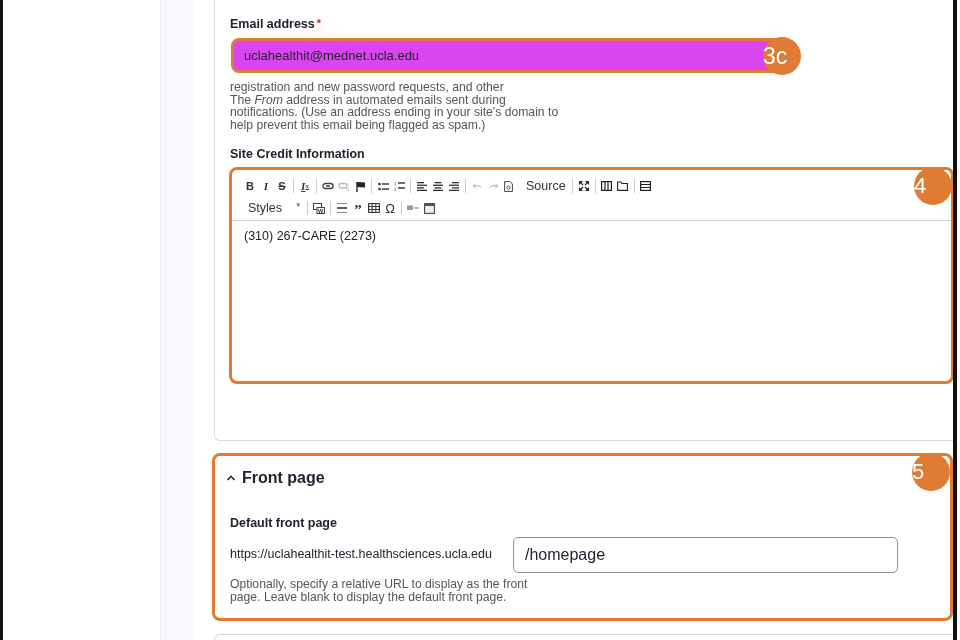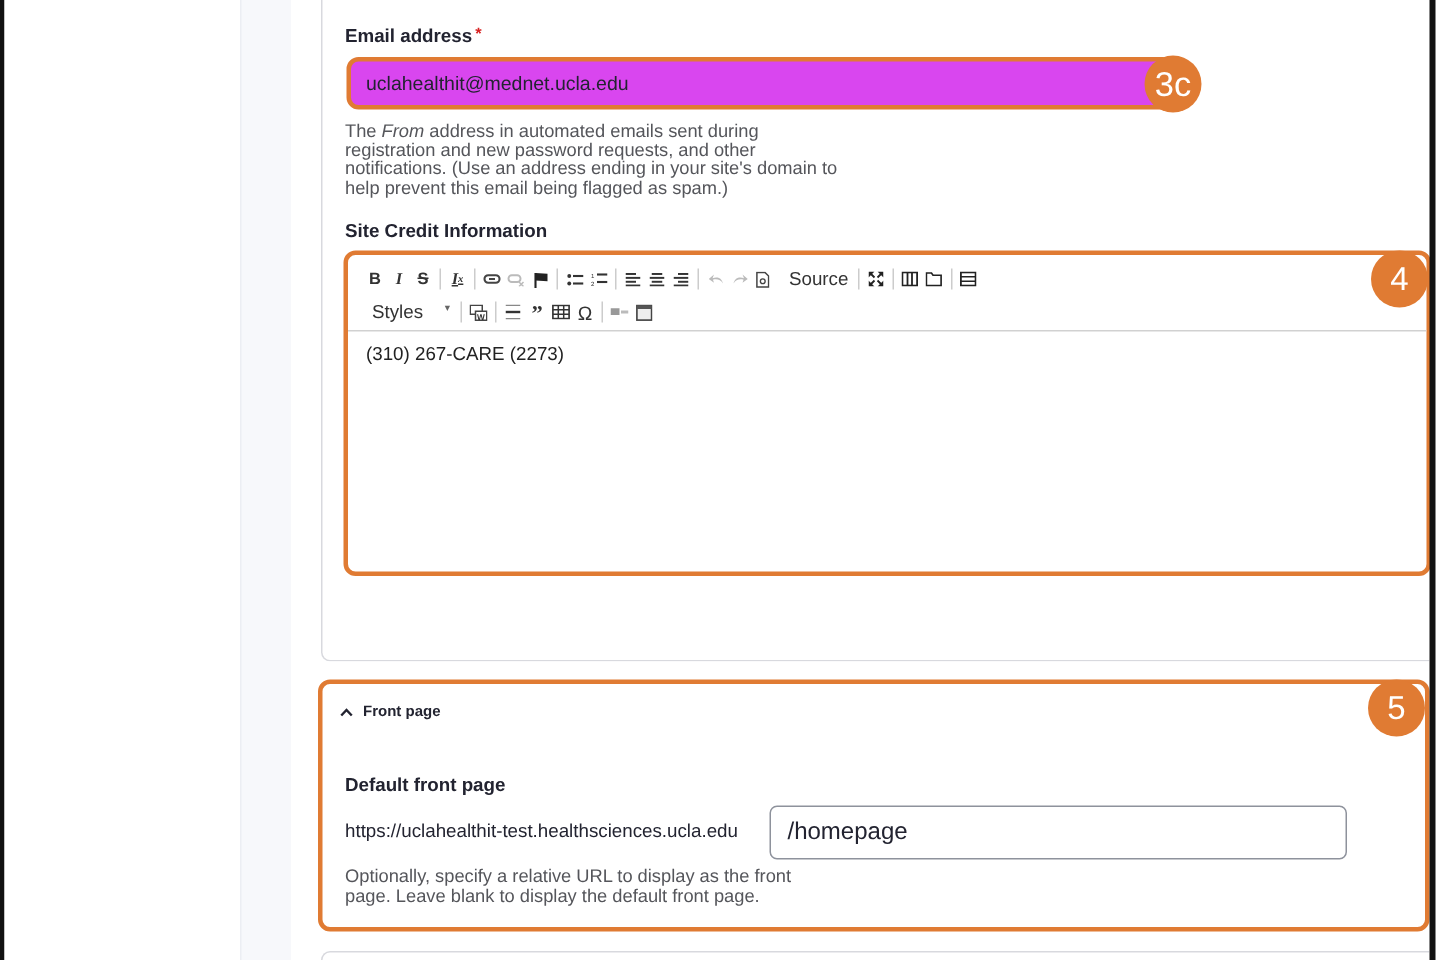--- a/index.html
+++ b/index.html
@@ -21,21 +21,21 @@
   .email-input {
     position: absolute; left: 231px; top: 38px; width: 552px; height: 35px;
     border: 3px solid #e07b33; border-radius: 8px; background: #d946ef;
     font-size: 13px; padding: 0 0 0 10px; line-height: 29px; color: #222330;
   }
   .desc { position: absolute; font-size: 12.2px; line-height: 12.5px; color: #55565b; }
   .desc em { font-style: italic; }
 
   .badge {
     position: absolute; border-radius: 50%; background: #e07b33; color: #fff;
-    font-size: 22px; text-align: center; font-family: "Liberation Sans", sans-serif;
+    font-size: 22px; font-family: "Liberation Sans", sans-serif;
   }
 
   .editor-box {
     position: absolute; left: 229px; top: 167px; width: 725px; height: 217px;
     border: 3px solid #e07b33; border-radius: 8px; background: #fff; overflow: hidden;
   }
   .toolbar-row { position: absolute; left: 10px; height: 20px; display: flex; align-items: center; gap: 0; font-size: 11px; color: #333; }
   .tb-btn { display: inline-flex; align-items: center; justify-content: center; min-width: 16px; height: 18px; padding: 0 2px; font-size: 11px; color: #333; }
   .tb-btn.bold { font-weight: bold; }
   .tb-btn.italic { font-style: italic; font-family: "Liberation Serif", serif; font-weight: bold; }
@@ -46,21 +46,21 @@
   .styles-combo { font-size: 12.5px; color: #333; width: 62px; display: inline-flex; justify-content: space-between; padding-left: 6px; padding-right: 4px; }
   .editor-divider { position: absolute; left: 0; top: 50px; width: 100%; height: 1px; background: #d1d1d1; }
   .editor-body { position: absolute; left: 12px; top: 57px; font-size: 12.5px; line-height: 18px; color: #222; }
   .editor-body .strong { font-weight: bold; }
   .editor-body .link { color: #1a5c8c; }
 
   .front-box {
     position: absolute; left: 212px; top: 453px; width: 741px; height: 168px;
     border: 3px solid #e07b33; border-radius: 8px; background: #fff;
   }
-  .summary { position: absolute; left: 226px; top: 469px; font-weight: bold; font-size: 10px; display: flex; align-items: center; gap: 6px; }
+  .summary { position: absolute; left: 226px; top: 469px; font-weight: bold; font-size: 16px; display: flex; align-items: center; gap: 6px; }
   .chevron { display: inline-block; width: 10px; height: 10px; }
 
   .url-prefix { position: absolute; left: 230px; top: 547px; font-size: 12.5px; color: #222330; }
   .front-input {
     position: absolute; left: 513px; top: 537px; width: 385px; height: 36px;
     border: 1px solid #8e929c; border-radius: 5px; background: #fff;
     font-size: 16px; padding-left: 11px; line-height: 34px; color: #222330;
   }
 
   .next-panel { position: absolute; left: 214px; top: 634px; width: 739px; height: 10px; border: 1px solid #d8d9de; border-radius: 6px 0 0 0; border-right: none; }
@@ -76,22 +76,22 @@
 <div class="panel-1"></div>
 
 <div class="field-label" style="left:230px; top:17px;">
   <span>Email address</span><span class="req">*</span>
 </div>
 <div class="email-input">
   <span>uclahealthit@mednet.ucla.edu</span>
 </div>
 <div class="badge" style="left:763px; top:37px; width:38px; height:38px; line-height:38px; font-size:23px;">3c</div>
 <div class="desc" style="left:230px; top:81px; width:380px;">
+  <div>registration and new password requests, and other</div>
   <div><span>The </span><em>From</em> <span>address in automated emails sent during</span></div>
-  <div>registration and new password requests, and other</div>
   <div>notifications. (Use an address ending in your site's domain to</div>
   <div>help prevent this email being flagged as spam.)</div>
 </div>
 
 <div class="field-label" style="left:230px; top:147px;">Site Credit Information</div>
 
 <div class="editor-box">
   <div class="toolbar-row" style="top:6px;">
     <span class="tb-btn bold">B</span>
     <span class="tb-btn italic">I</span>

